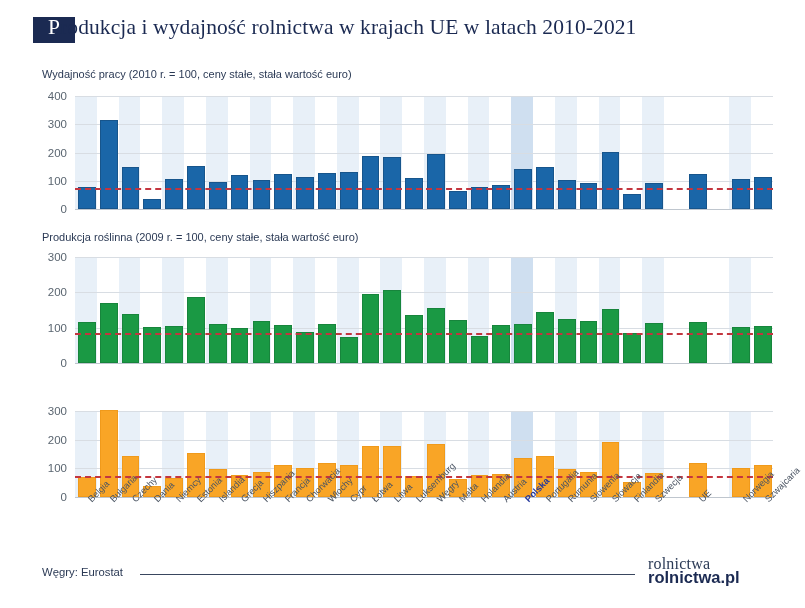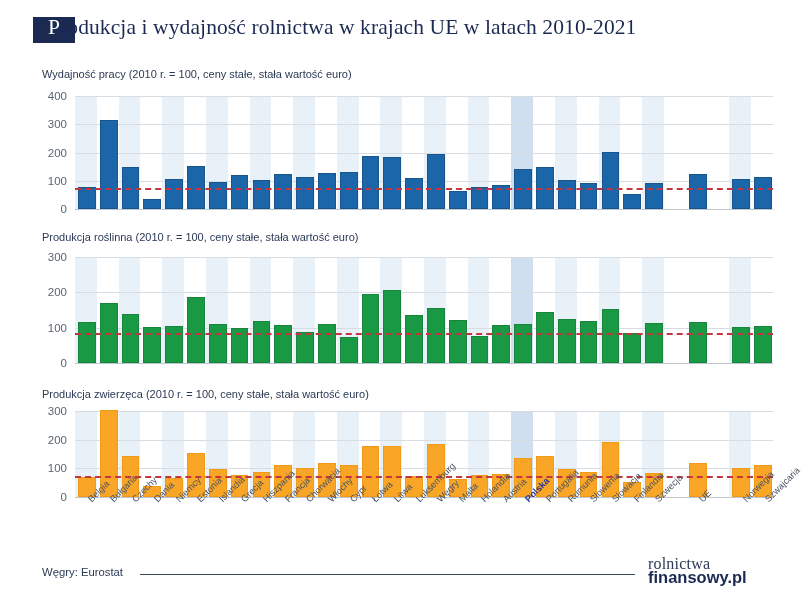--- a/index.html
+++ b/index.html
@@ -170,21 +170,21 @@
           <div class="bar blue" title="Słowacja: 196" style="left: 526.554px; width: 15.705px; height: 55.37px;"></div>
           <div class="bar blue" title="Finlandia: 45" style="left: 548.366px; width: 15.705px; height: 12.7125px;"></div>
           <div class="bar blue" title="Szwecja: 86" style="left: 570.179px; width: 15.705px; height: 24.295px;"></div>
           <div class="bar blue" title="UE: 118" style="left: 613.804px; width: 15.705px; height: 33.335px;"></div>
           <div class="bar blue" title="Norwegia: 100" style="left: 657.429px; width: 15.705px; height: 28.25px;"></div>
           <div class="bar blue" title="Szwajcaria: 108" style="left: 679.241px; width: 15.705px; height: 30.51px;"></div>
           <div class="refline" style="top: 91.53px; border-top-color: rgb(196, 53, 63);"></div>
         </div>
       </div>
       <div class="panel" style="top: 231px; height: 138px;">
-        <div class="panel-title">Produkcja roślinna (2010 r. = 100, ceny stałe, stała wartość euro)</div>
+        <div class="panel-title">Produkcja roślinna (2009 r. = 100, ceny stałe, stała wartość euro)</div>
         <div class="plot" style="top: 26px; width: 698px; height: 106px;">
           <div class="band" style="left: 0px; width: 21.8125px;"></div>
           <div class="band alt" style="background: transparent; left: 21.8125px; width: 21.8125px;"></div>
           <div class="band" style="left: 43.625px; width: 21.8125px;"></div>
           <div class="band alt" style="background: transparent; left: 65.4375px; width: 21.8125px;"></div>
           <div class="band" style="left: 87.25px; width: 21.8125px;"></div>
           <div class="band alt" style="background: transparent; left: 109.062px; width: 21.8125px;"></div>
           <div class="band" style="left: 130.875px; width: 21.8125px;"></div>
           <div class="band alt" style="background: transparent; left: 152.688px; width: 21.8125px;"></div>
           <div class="band" style="left: 174.5px; width: 21.8125px;"></div>
@@ -246,21 +246,20 @@
           <div class="bar green" title="Słowacja: 146" style="left: 526.554px; width: 15.705px; height: 51.5867px;"></div>
           <div class="bar green" title="Finlandia: 78" style="left: 548.366px; width: 15.705px; height: 27.56px;"></div>
           <div class="bar green" title="Szwecja: 108" style="left: 570.179px; width: 15.705px; height: 38.16px;"></div>
           <div class="bar green" title="UE: 110" style="left: 613.804px; width: 15.705px; height: 38.8667px;"></div>
           <div class="bar green" title="Norwegia: 95" style="left: 657.429px; width: 15.705px; height: 33.5667px;"></div>
           <div class="bar green" title="Szwajcaria: 98" style="left: 679.241px; width: 15.705px; height: 34.6267px;"></div>
           <div class="refline" style="top: 75.6133px; border-top-color: rgb(196, 53, 63);"></div>
         </div>
       </div>
       <div class="panel" style="top: 388px; height: 115px;">
-        <div class="panel-title">Produkcja zwierzęca (2010 r. = 100, ceny stałe, stała wartość euro)</div>
         <div class="plot" style="top: 23px; width: 698px; height: 86px;">
           <div class="band" style="left: 0px; width: 21.8125px;"></div>
           <div class="band alt" style="background: transparent; left: 21.8125px; width: 21.8125px;"></div>
           <div class="band" style="left: 43.625px; width: 21.8125px;"></div>
           <div class="band alt" style="background: transparent; left: 65.4375px; width: 21.8125px;"></div>
           <div class="band" style="left: 87.25px; width: 21.8125px;"></div>
           <div class="band alt" style="background: transparent; left: 109.062px; width: 21.8125px;"></div>
           <div class="band" style="left: 130.875px; width: 21.8125px;"></div>
           <div class="band alt" style="background: transparent; left: 152.688px; width: 21.8125px;"></div>
           <div class="band" style="left: 174.5px; width: 21.8125px;"></div>
@@ -361,17 +360,17 @@
       <div class="xlab" style="left: 622.092px;">UE</div>
       <div class="xlab" style="left: 665.717px;">Norwegia</div>
       <div class="xlab" style="left: 687.53px;">Szwajcaria</div>
     </div>
 
   <div id="footer">
     <div id="source">Węgry: Eurostat</div>
     <div id="footrule"></div>
     <div id="logo">
       <span class="l1">rolnictwa</span>
-      <span class="l2">finansowy.pl</span>
+      <span class="l2">rolnictwa.pl</span>
     </div>
   </div>
 
 </div>
 
 </body></html>

